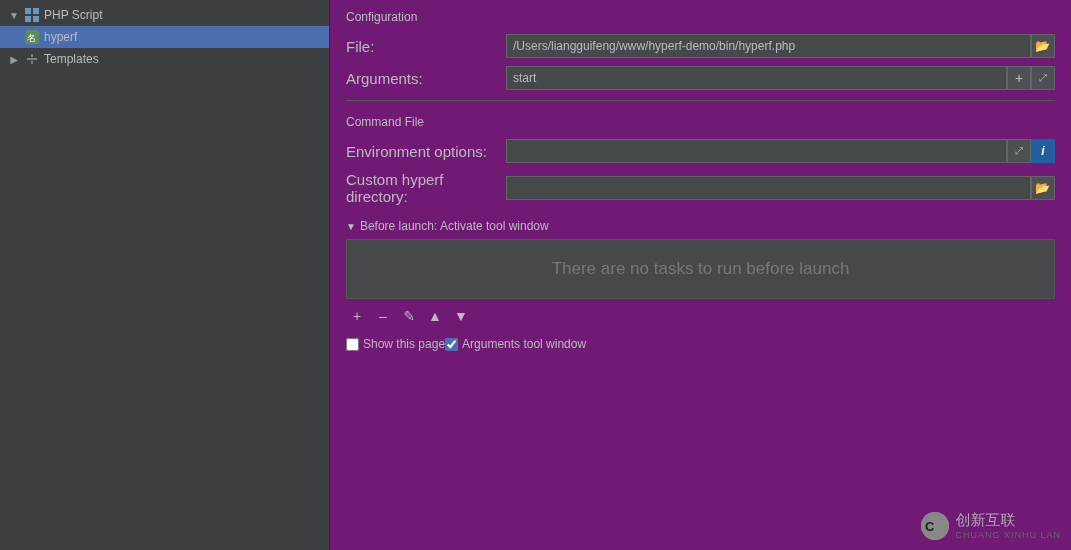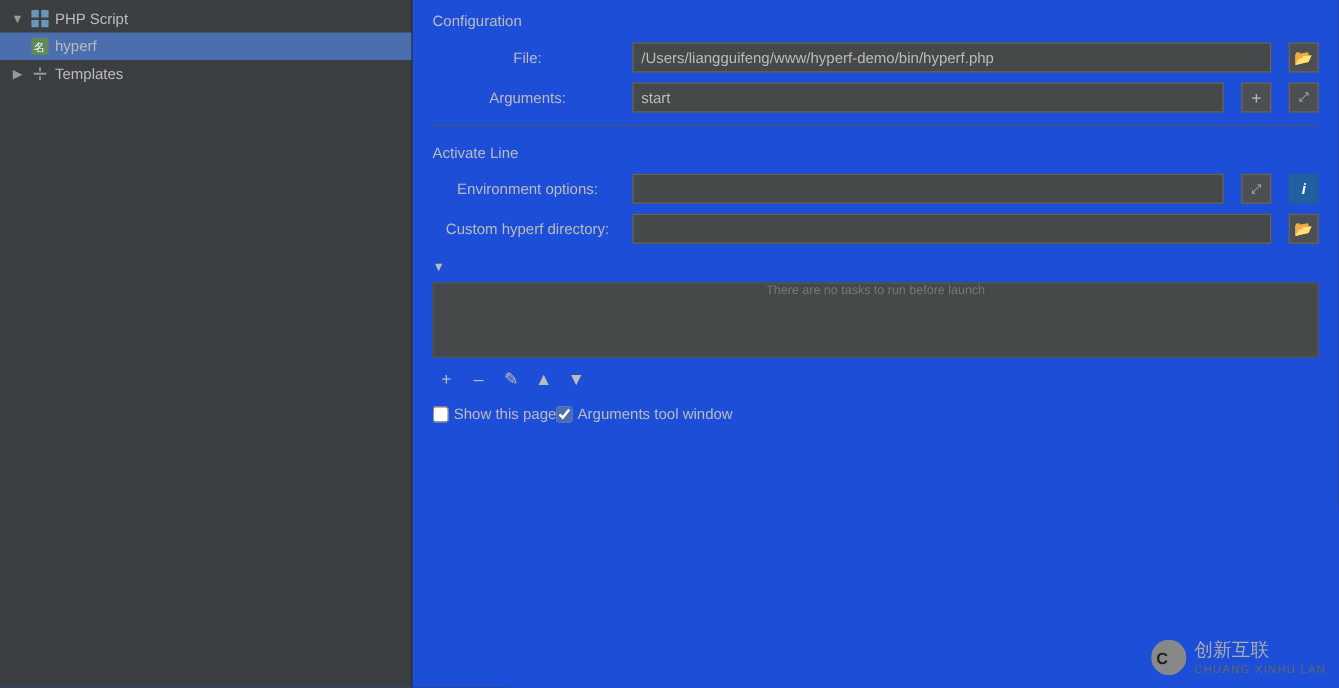--- a/index.html
+++ b/index.html
@@ -52,48 +52,48 @@
       width: 16px;
       height: 16px;
       display: inline-flex;
       align-items: center;
       justify-content: center;
       margin-right: 4px;
     }
     
     .right-panel {
       flex: 1;
-      background: #1d4ed8;
+      background: #701a75;
       padding: 10px 16px;
       overflow-y: auto;
     }
     .section-title {
       font-size: 12px;
       color: #bbbbbb;
       margin-bottom: 10px;
       font-weight: normal;
     }
     .form-row {
       display: flex;
       align-items: center;
       margin-bottom: 8px;
     }
     .form-label {
       width: 160px;
-      text-align: center;
+      text-align: left;
       padding-right: 8px;
       color: #bbbbbb;
-      font-size: 12px;
+      font-size: 15px;
       flex-shrink: 0;
     }
     .form-input-wrapper {
       flex: 1;
       display: flex;
       align-items: flex-start;
-      gap: 14px;
+      gap: 0;
     }
     .form-input {
       flex: 1;
       background: #45494a;
       border: 1px solid #646464;
       color: #bbbbbb;
       padding: 3px 6px;
       font-size: 12px;
       outline: none;
       height: 24px;
@@ -137,23 +137,24 @@
     .collapse-arrow {
       font-size: 10px;
       margin-right: 4px;
       color: #bbbbbb;
     }
     .launch-box {
       border: 1px solid #555;
       background: #45494a;
       min-height: 60px;
       display: flex;
+      align-items: center;
       justify-content: center;
       color: #777;
-      font-size: 10px;
+      font-size: 17px;
       margin-bottom: 6px;
     }
     .launch-toolbar {
       display: flex;
       align-items: center;
       gap: 4px;
       margin-bottom: 10px;
     }
     .launch-btn {
       width: 22px;
@@ -270,21 +271,21 @@
           <div class="btn-icon">
             <span style="font-size:10px;">⤢</span>
           </div>
         </div>
       </div>
     </div>
 
     <div class="divider"></div>
 
     <div class="command-line-section">
-      <div class="section-title">Activate Line</div>
+      <div class="section-title">Command File</div>
 
       <div class="form-row">
         <div class="form-label">Environment options:</div>
         <div class="form-input-wrapper">
           <input type="text" class="form-input" value="" style="">
           <div class="btn-icon">
             <span style="font-size:10px;">⤢</span>
           </div>
           <div class="btn-icon blue">
             <span style="font-weight:bold; font-style:italic; font-size:12px;">i</span>
@@ -300,20 +301,21 @@
             <span>📂</span>
           </div>
         </div>
       </div>
 
     </div>
 
     <div class="before-launch-section">
       <div class="collapsible-header">
         <span class="collapse-arrow">▼</span>
+        <span>Before launch: Activate tool window</span>
       </div>
 
       <div class="launch-box">
         <span>There are no tasks to run before launch</span>
       </div>
 
       <div class="launch-toolbar">
         <button class="launch-btn" title="Add">+</button>
         <button class="launch-btn" title="Remove">–</button>
         <button class="launch-btn" title="Edit">✎</button>

